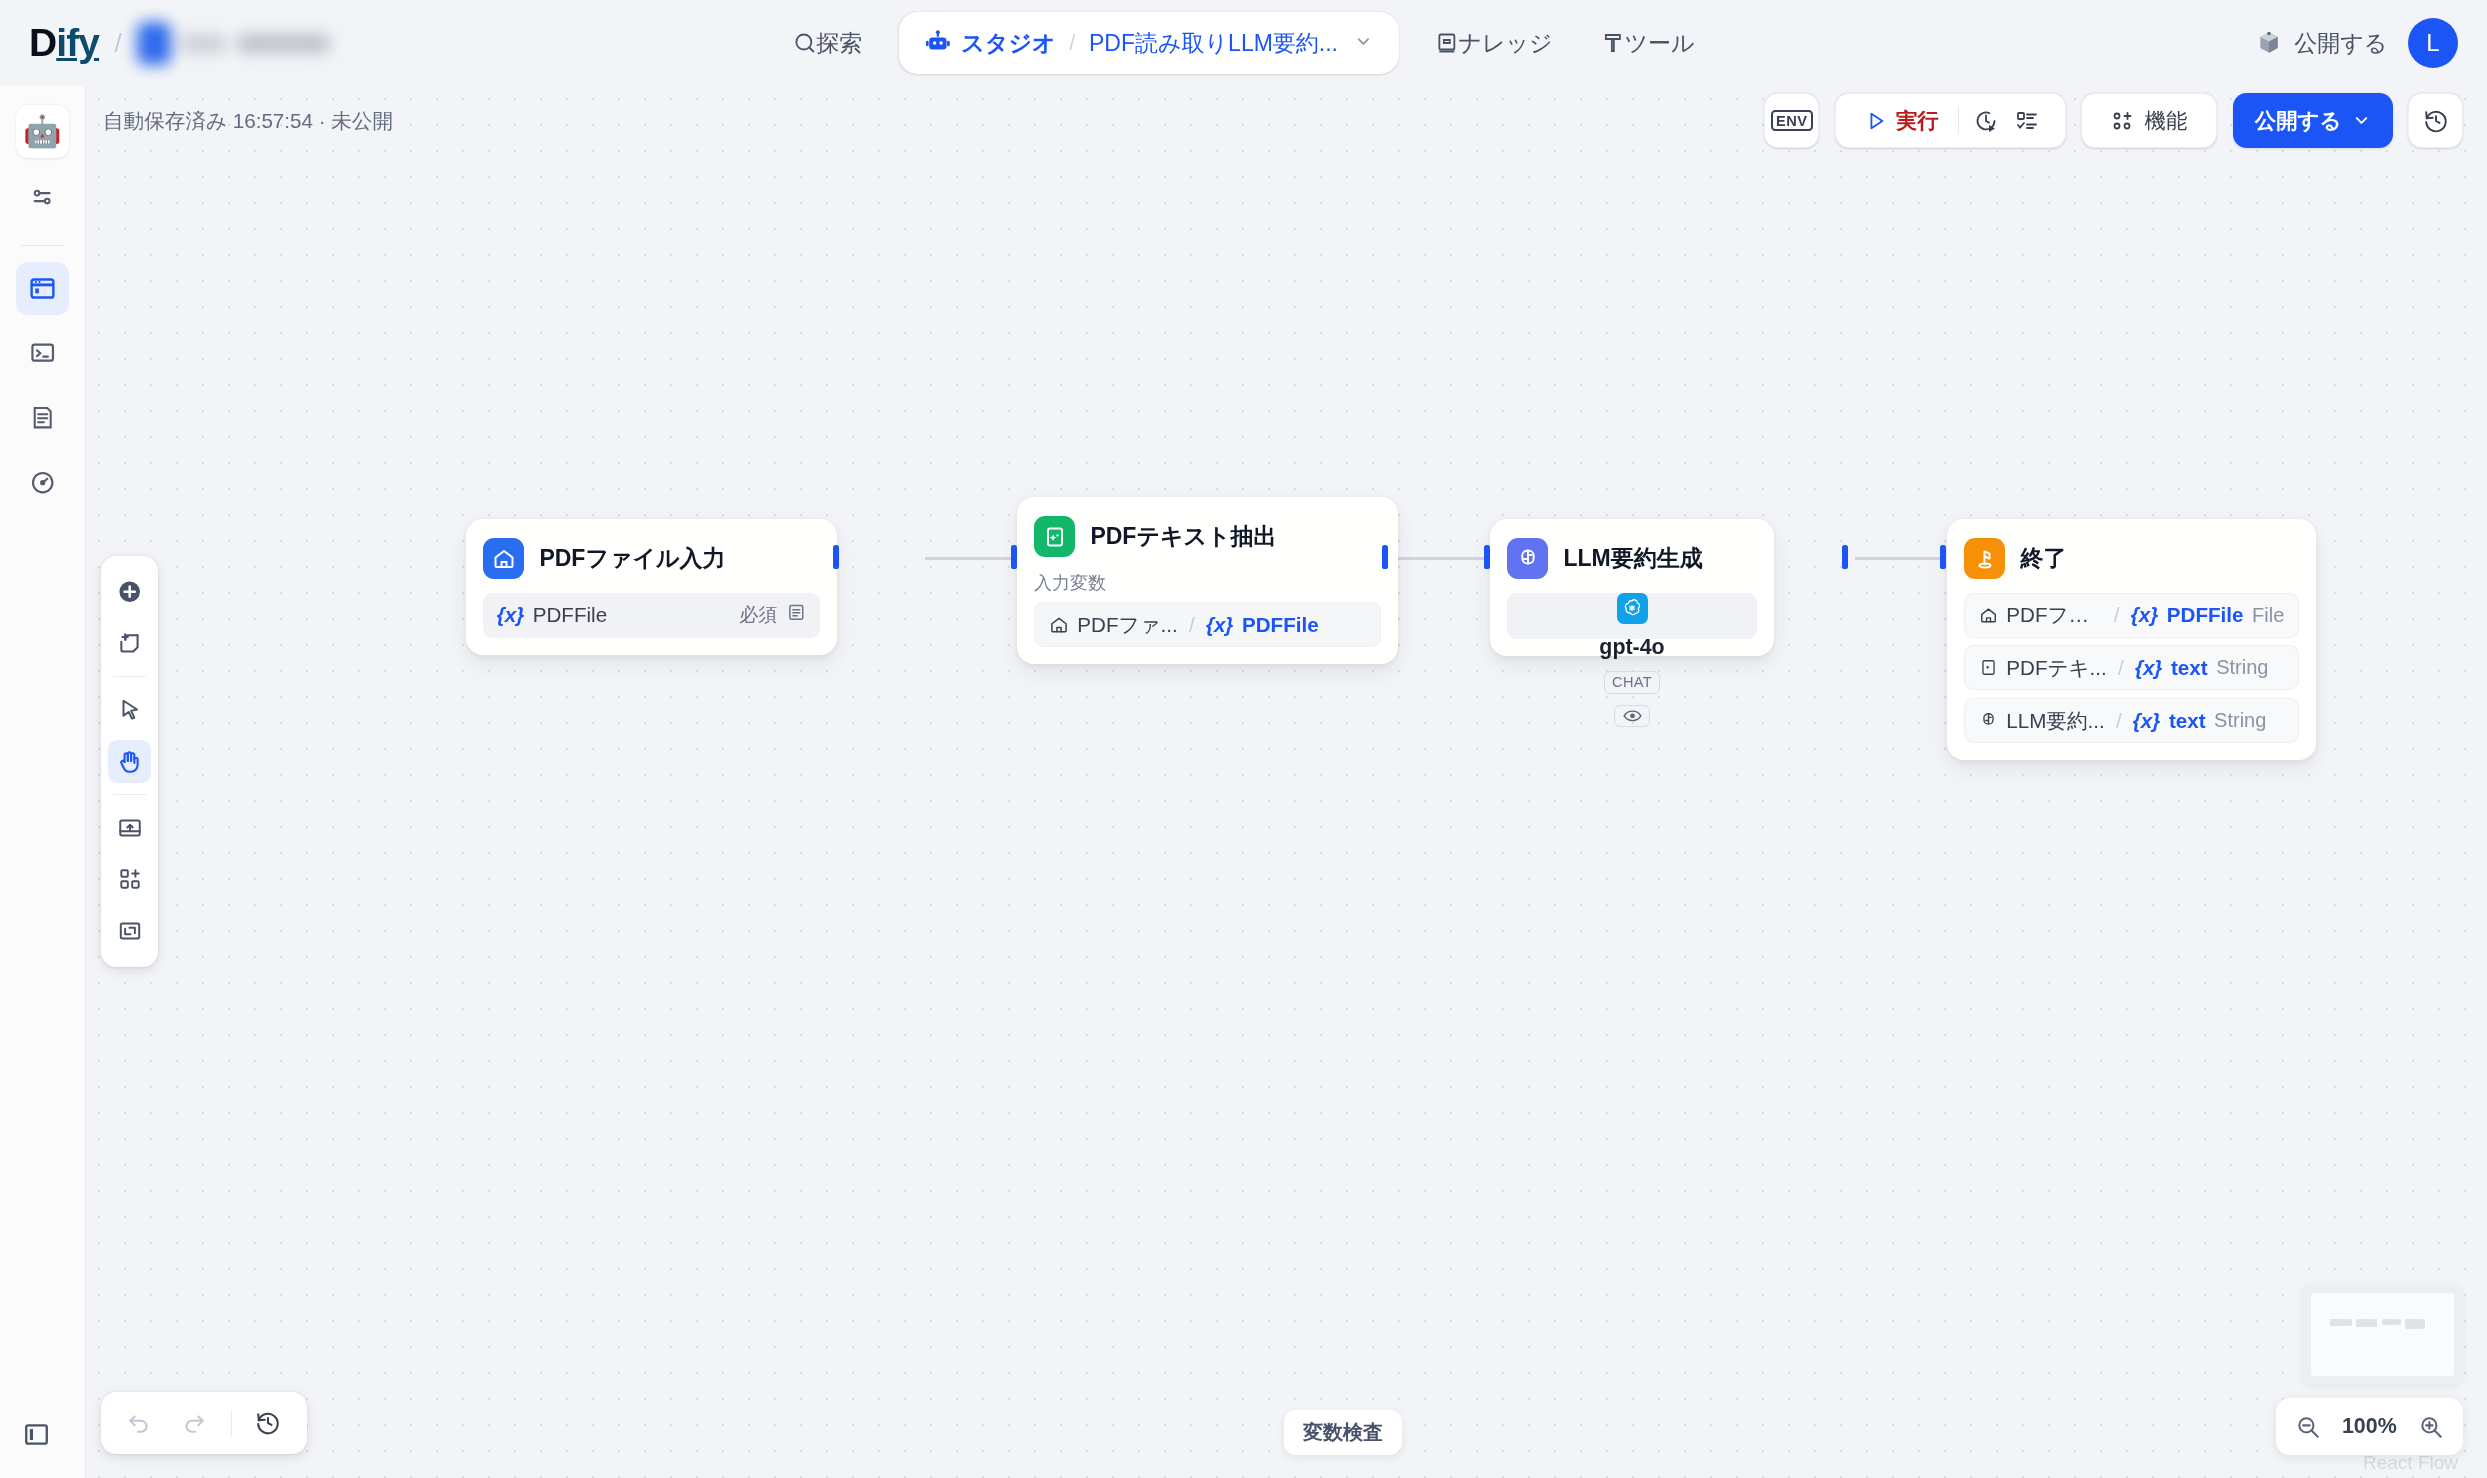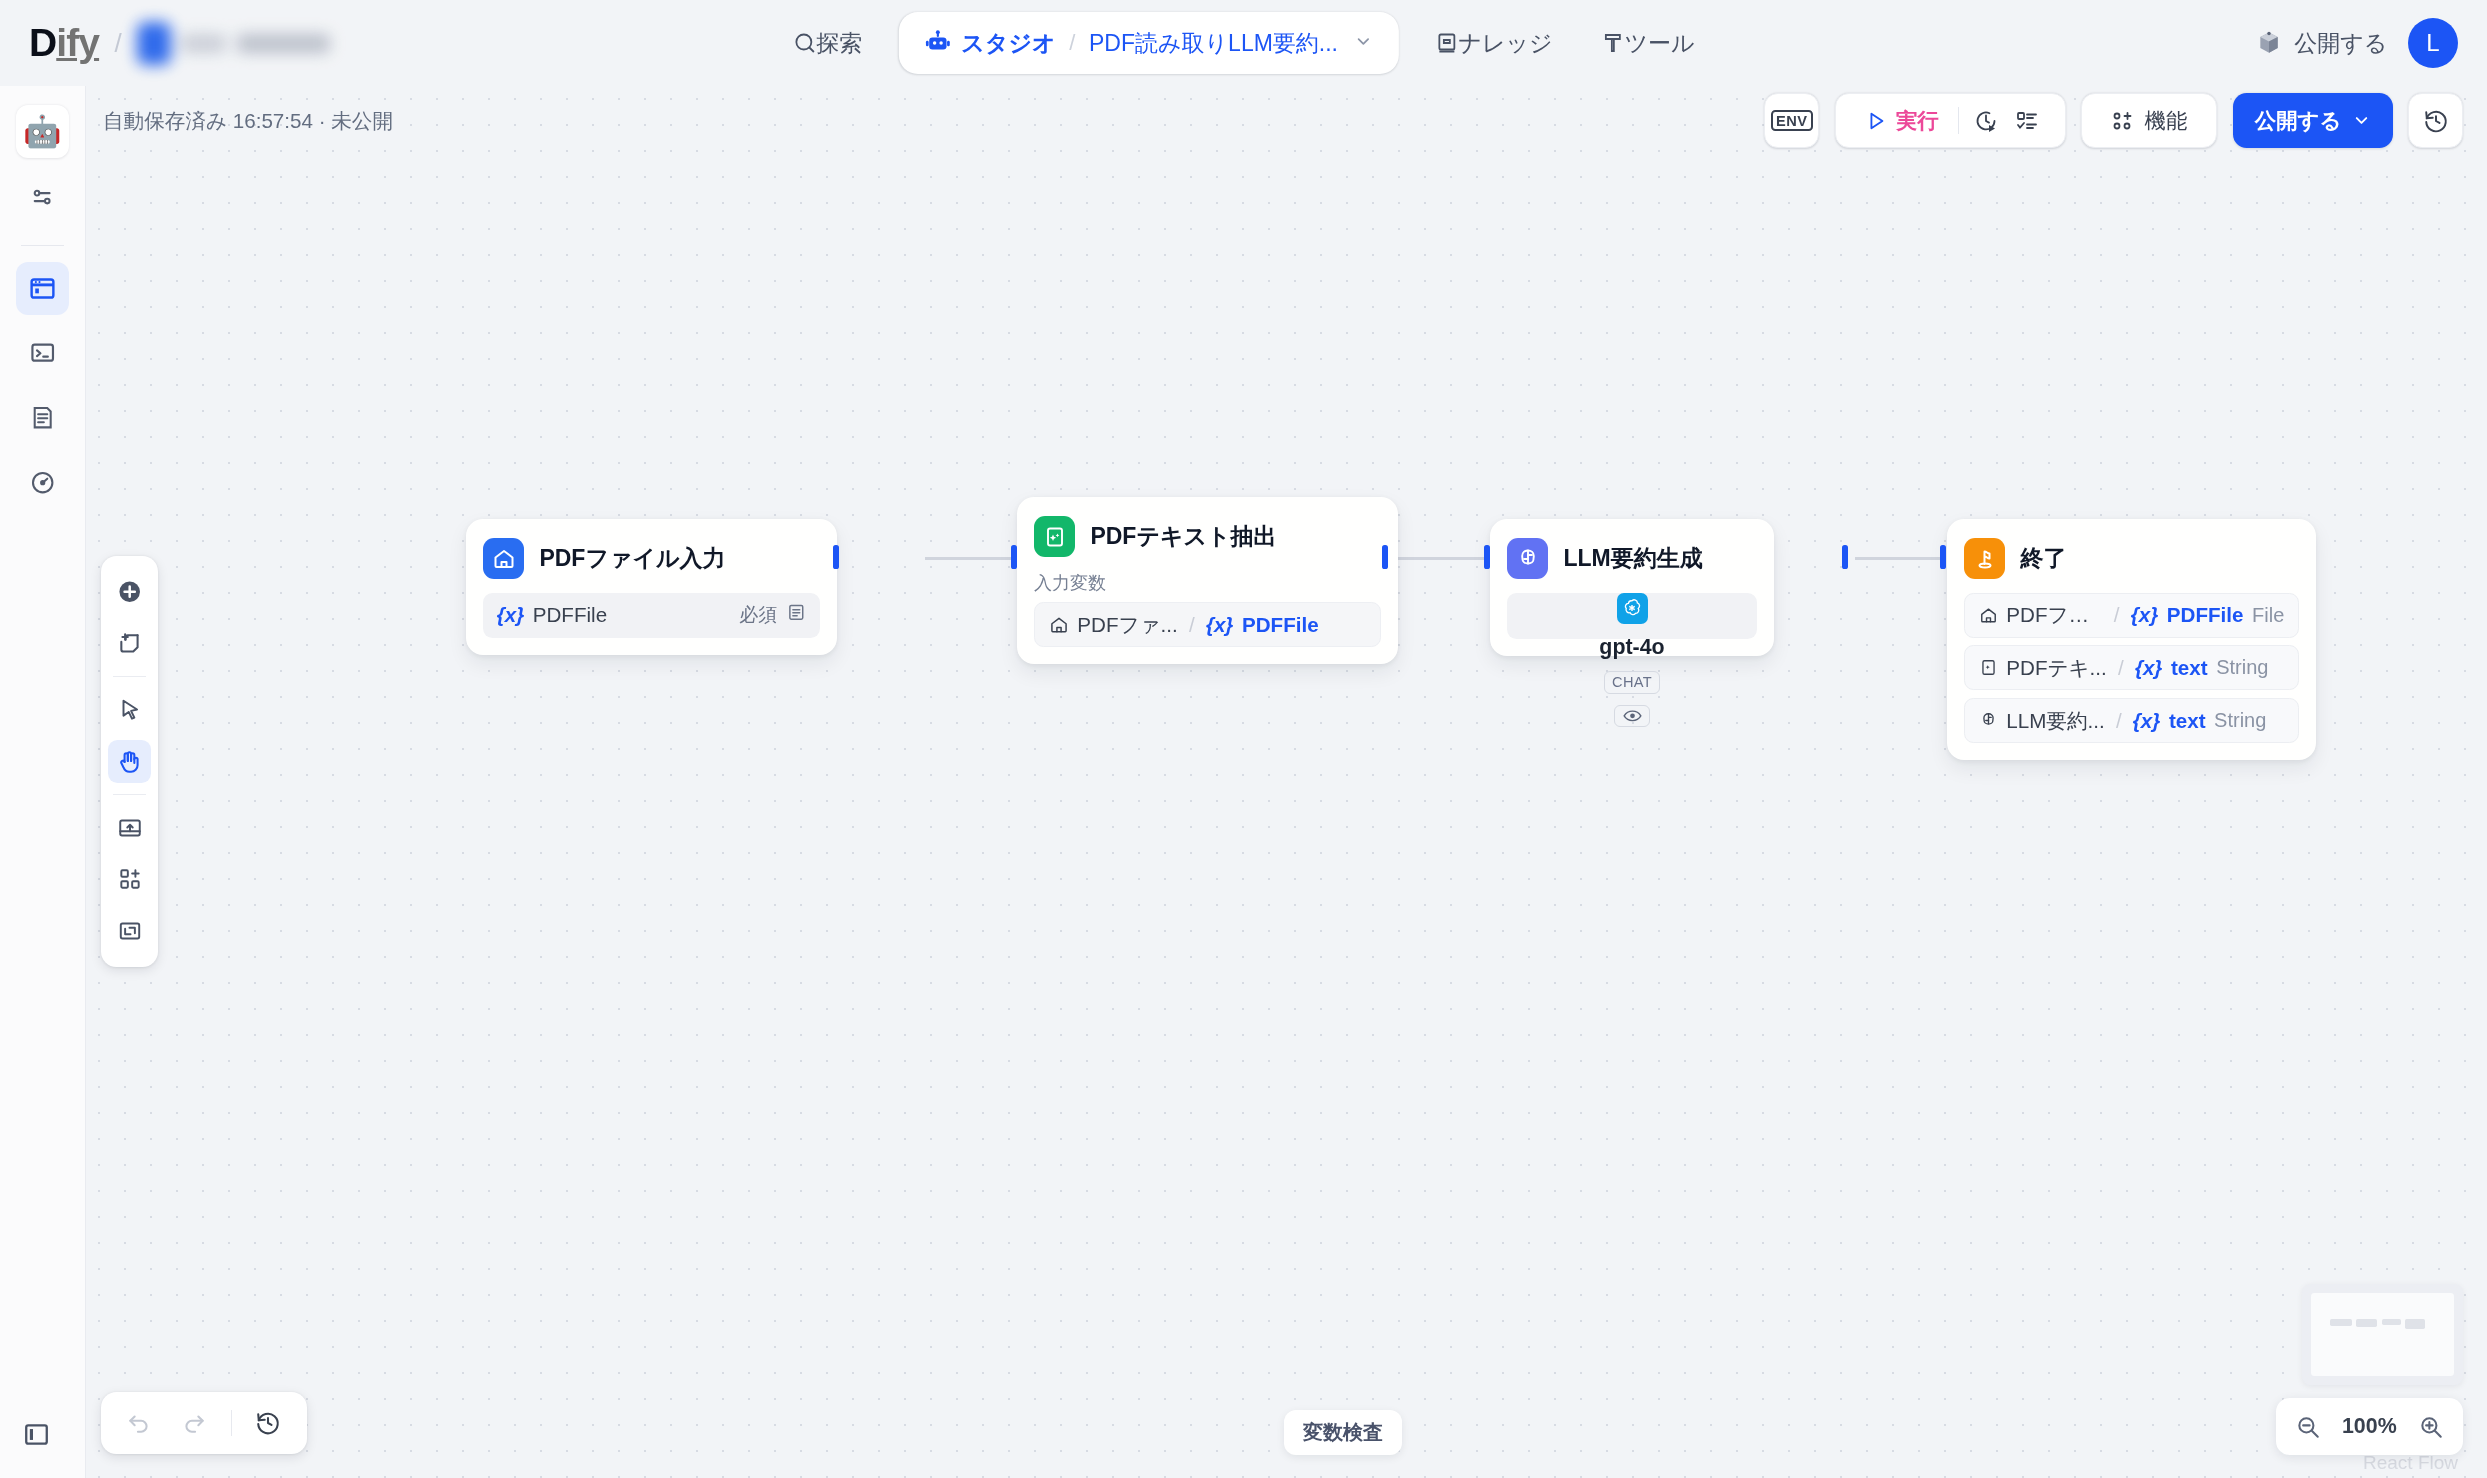--- a/index.html
+++ b/index.html
@@ -10,21 +10,21 @@
   }
 
   
   .top-header {
     position: absolute; top: 0; left: 0; width: 2487px; height: 86px;
     background: #f2f4f7; display: flex; align-items: center;
     padding: 0 29px; z-index: 40;
   }
   .brand-zone { display: flex; align-items: center; gap: 15.4px; }
   .dify-logo { font-size: 39px; font-weight: 700; letter-spacing: -0.9px; color: #0b0f19; }
-  .dify-logo .accent { color: #737373; text-decoration: underline; text-underline-offset: 1.7px; text-decoration-thickness: 3.4px; }
+  .dify-logo .accent { color: #0c4a6e; text-decoration: underline; text-underline-offset: 1.7px; text-decoration-thickness: 3.4px; }
   .brand-slash { color: #c4c9d4; font-size: 26px; font-weight: 300; }
   .ws-redacted {
     display: flex; align-items: center; gap: 10.3px;
     filter: blur(7.7px); opacity: .95;
   }
   .ws-dot { width: 34px; height: 43px; border-radius: 8.6px; background: #2563eb; }
   .ws-bar1 { width: 45px; height: 19px; border-radius: 5.1px; background: #c9cdd6; }
   .ws-bar2 { width: 93px; height: 19px; border-radius: 5.1px; background: #b9bec9; }
 
   .header-center {
@@ -100,21 +100,21 @@
   .autosave-text { font-size: 20.6px; color: #636d80; pointer-events: auto; white-space: nowrap; }
   .toolbar-right { display: flex; align-items: center; gap: 15.4px; pointer-events: auto; }
   .tb-group {
     background: #ffffff; border-radius: 13.7px; height: 55px;
     display: flex; align-items: center; padding: 0 17px;
     box-shadow: 0 0.9px 2.6px rgba(16,24,40,.09), 0 0.9px 1.7px rgba(16,24,40,.06);
     border: 0.9px solid #eceef2;
   }
   .tb-icon-only { width: 55px; padding: 0; justify-content: center; }
   .tb-item { display: flex; align-items: center; gap: 9.4px; padding: 0 12px; cursor: pointer; font-size: 21.4px; color: #394150; white-space: nowrap; }
-  .tb-item.run { color: #ec4899; font-weight: 700; }
+  .tb-item.run { color: #b91c1c; font-weight: 700; }
   .tb-vsep { width: 0.9px; height: 27.4px; background: #e4e7ee; margin: 0 6.9px; }
   .env-badge {
     font-size: 14.6px; font-weight: 700; color: #394150; letter-spacing: 0.4px;
     border: 2.1px solid #394150; border-radius: 4.3px; padding: 0.9px 3.4px;
     position: relative;
   }
   .btn-publish {
     background: #1c55f5; color: #ffffff; border-radius: 13.7px; height: 55px;
     display: flex; align-items: center; gap: 10.3px; padding: 0 22px;
     font-size: 21.4px; font-weight: 700; cursor: pointer; white-space: nowrap;

